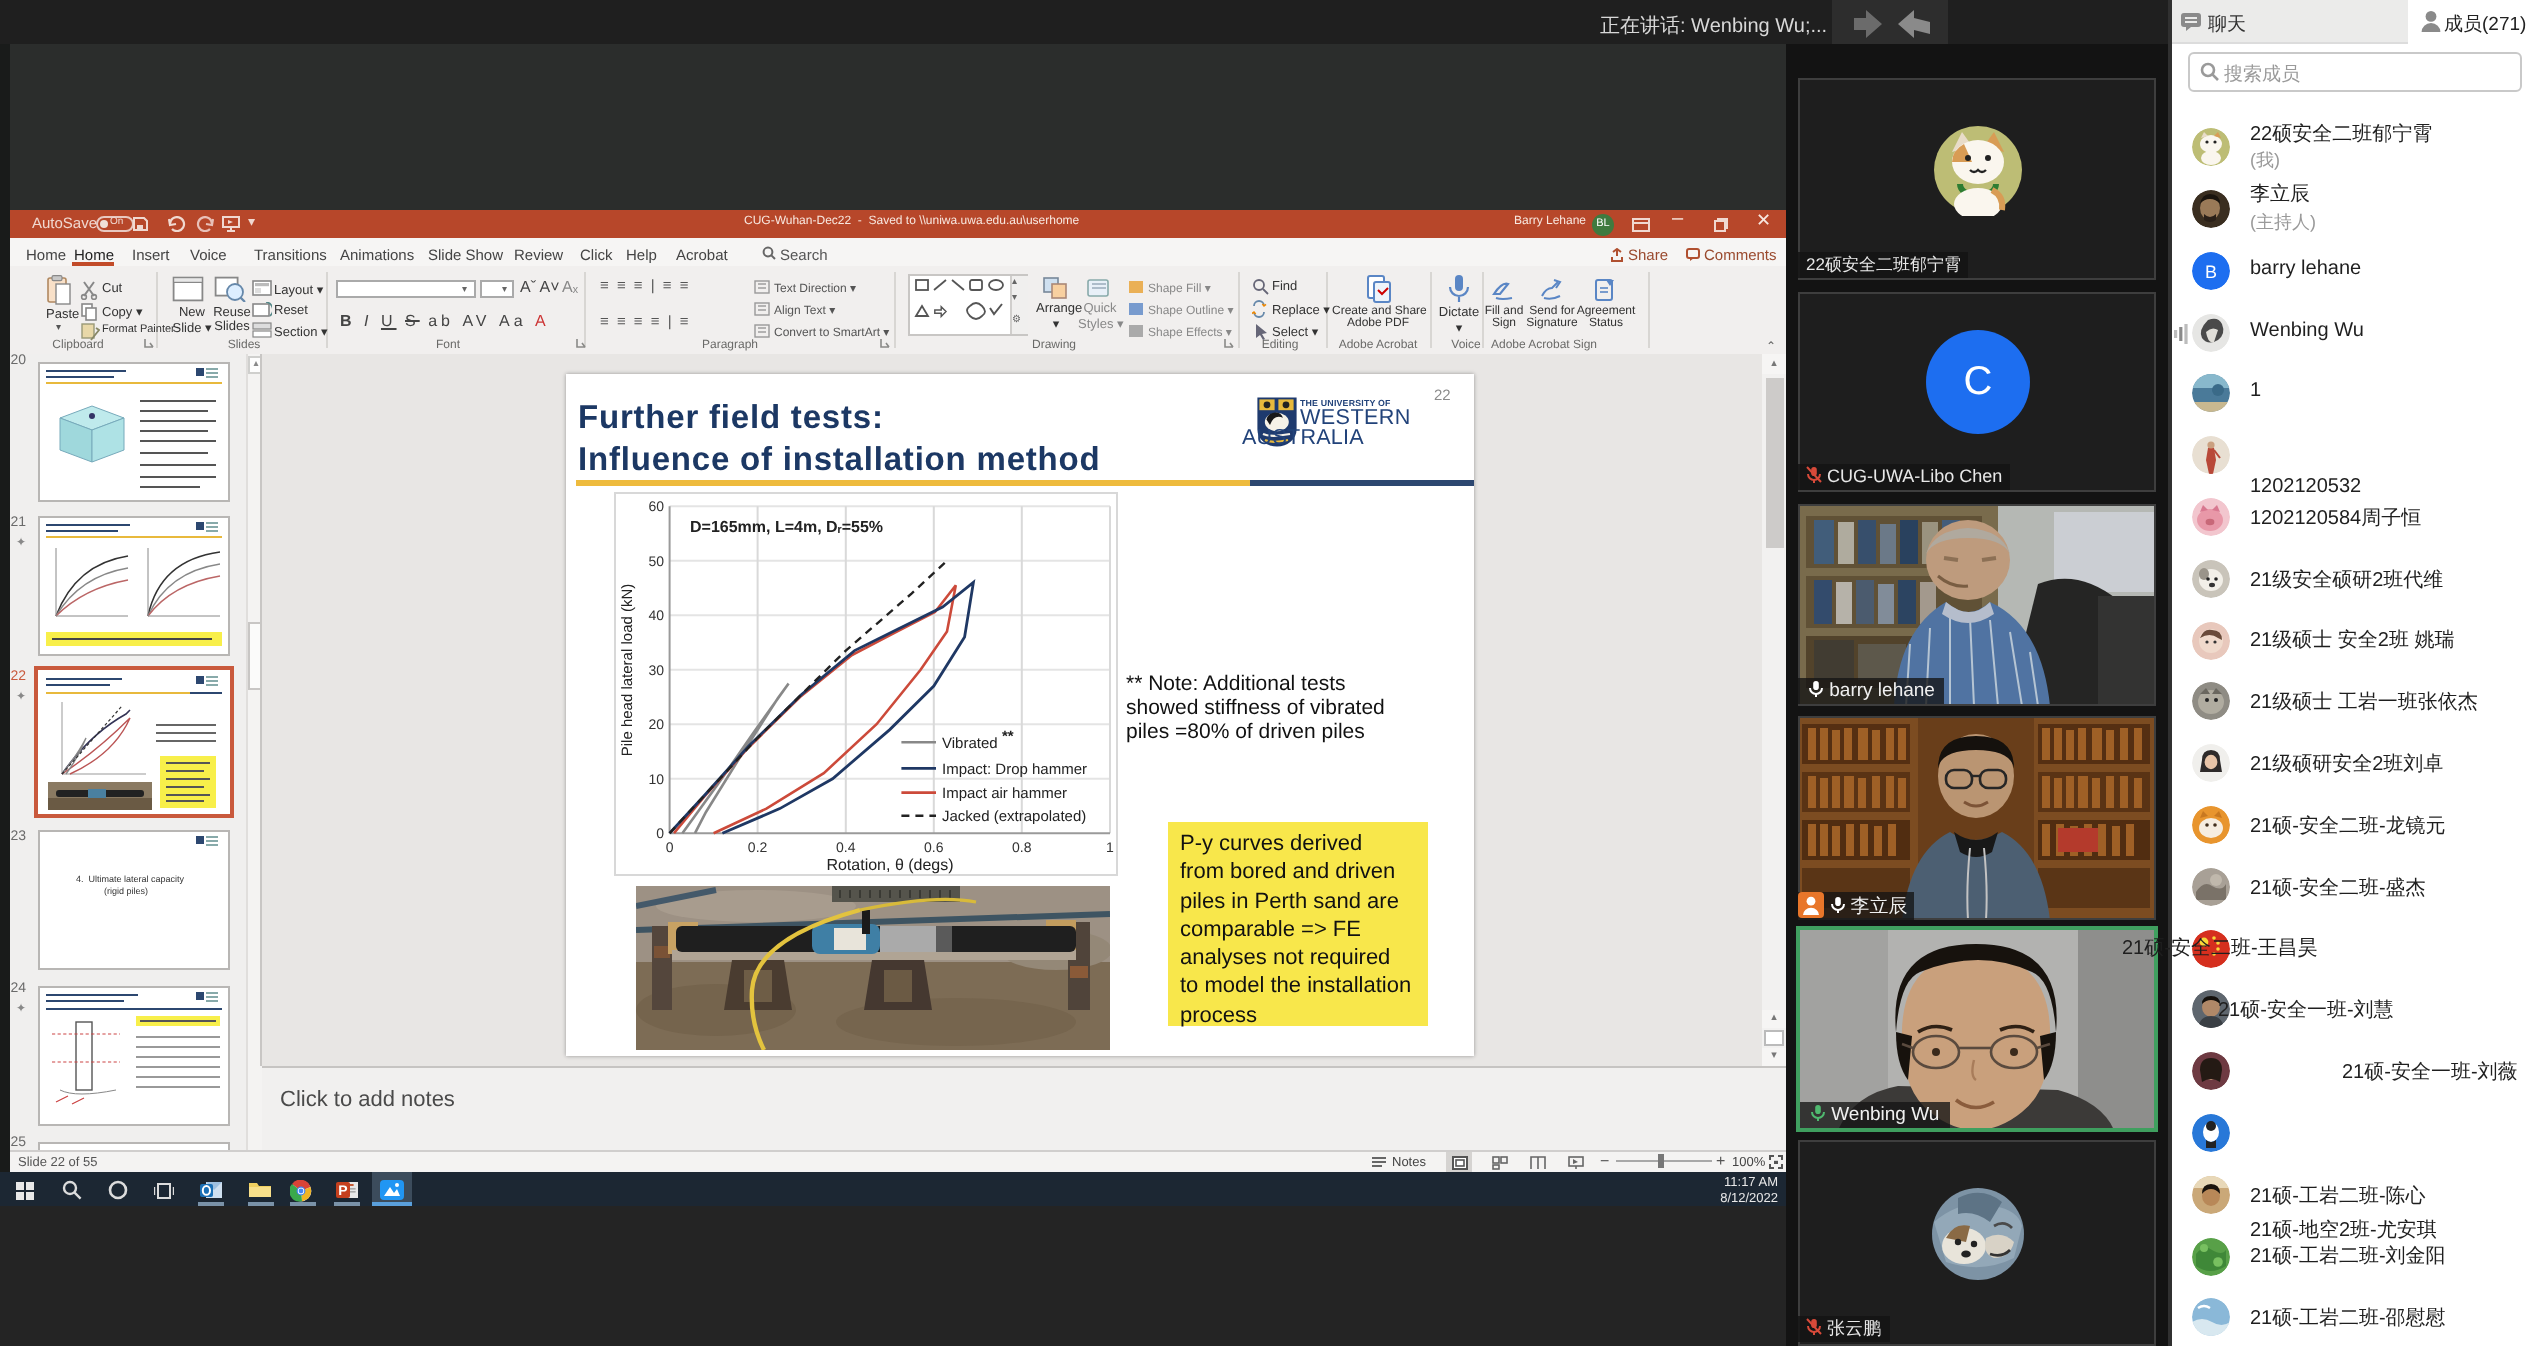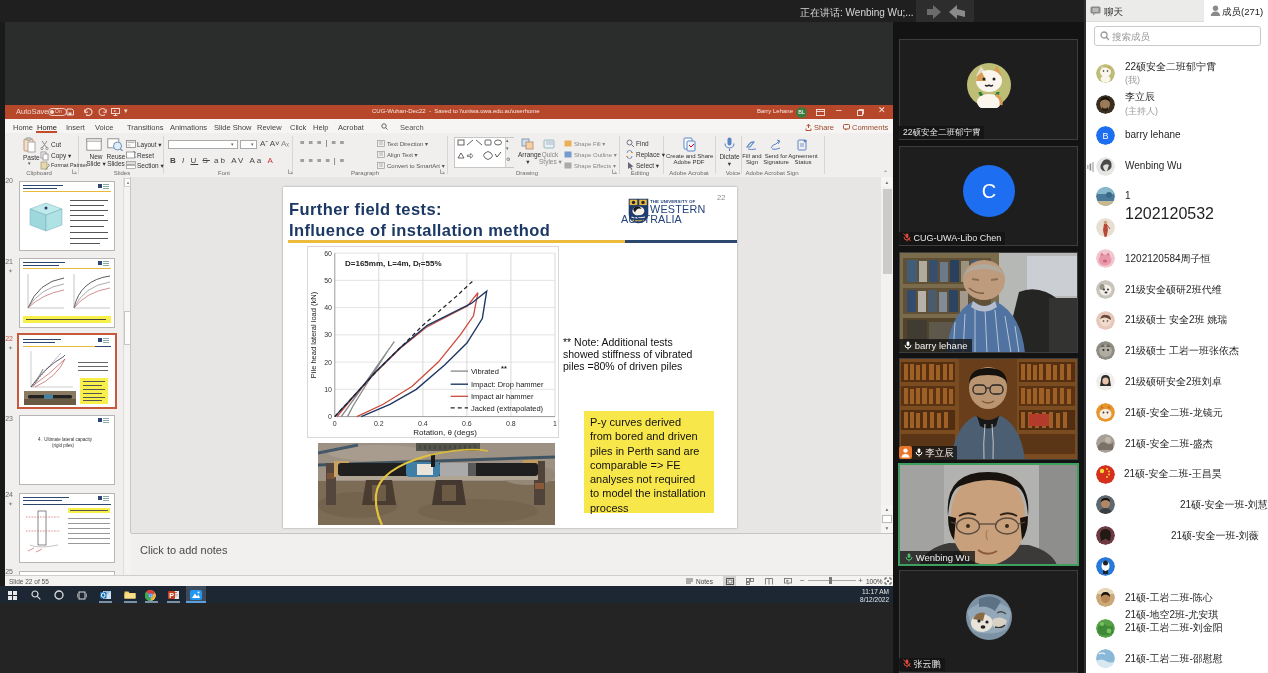--- a/index.html
+++ b/index.html
@@ -74,21 +74,21 @@
   <div class="ab nw" style="left:170px;top:122.5px;">Animations</div>
   <div class="ab nw" style="left:214px;top:122.5px;">Slide Show</div>
   <div class="ab nw" style="left:257px;top:122.5px;">Review</div>
   <div class="ab nw" style="left:290px;top:122.5px;">Click</div>
   <div class="ab nw" style="left:313px;top:122.5px;">Help</div>
   <div class="ab nw" style="left:338px;top:122.5px;">Acrobat</div>
   <svg class="ab" style="left:381px;top:123px;" width="7" height="7" viewBox="0 0 7 7">
         <circle cx="3" cy="3" r="2.2" fill="none" stroke="#666" stroke-width="1"></circle>
         <line x1="4.7" y1="4.7" x2="6.5" y2="6.5" stroke="#666" stroke-width="1"></line>
       </svg>
-  <div class="ab nw" style="left:400px;top:122.5px;color:#555;">Search</div>
+  <div class="ab nw" style="left:390px;top:122.5px;color:#555;">Search</div>
 
   <svg class="ab" style="left:805px;top:124px;" width="7" height="7" viewBox="0 0 7 7">
         <path d="M3.5 0.5 V4 M1.5 2 L3.5 0.5 L5.5 2 M1 4.5 V6.5 H6 V4.5" fill="none" stroke="#b05030" stroke-width="1"></path>
       </svg>
   <div class="ab nw" style="left:814px;top:122.5px;color:#9a4a2e;">Share</div>
   <svg class="ab" style="left:843px;top:124px;" width="7" height="7" viewBox="0 0 7 7">
         <rect x="0.5" y="0.5" width="6" height="4.5" rx="1" fill="none" stroke="#b05030" stroke-width="1"></rect>
         <path d="M2 5 L2 6.5 L4 5" fill="#b05030"></path>
       </svg>
   <div class="ab nw" style="left:852px;top:122.5px;color:#9a4a2e;">Comments</div>
@@ -1013,21 +1013,21 @@
           <g clip-path="url(#avc6)">
             <clipPath id="avc6">
               <circle cx="9.5" cy="9.5" r="9.5"></circle>
             </clipPath>
             <circle cx="9.5" cy="9.5" r="9.5" fill="#e8dfd2"></circle>
             <path d="M8 6 q1.5 -1 3 0 l1 6 l-1.5 7 h-2 l-1.5 -7 Z" fill="#b84838"></path>
             <circle cx="9.5" cy="4.5" r="1.8" fill="#caa080"></circle>
             <path d="M11 7 l3 4" stroke="#b84838" stroke-width="1"></path>
           </g>
         </svg>
-<div class="ab nw" style="left:1125px;top:205px;font-size:16px;color:#1f1f1f;">1202120532</div>
+<div class="ab nw" style="left:1125px;top:238px;font-size:10px;color:#1f1f1f;">1202120532</div>
 <svg class="ab" style="left:1096px;top:249.0px;" width="19" height="19" viewBox="0 0 19 19">
           <g clip-path="url(#avc7)">
             <clipPath id="avc7">
               <circle cx="9.5" cy="9.5" r="9.5"></circle>
             </clipPath>
             <circle cx="9.5" cy="9.5" r="9.5" fill="#f2c6ce"></circle>
             <ellipse cx="9" cy="11" rx="6.5" ry="5.5" fill="#e898a8"></ellipse>
             <path d="M4 7 L5.5 3.5 L8 6 Z" fill="#d87890"></path>
             <path d="M14 7 L12.5 3.5 L10 6 Z" fill="#d87890"></path>
             <ellipse cx="9" cy="12" rx="2.2" ry="1.6" fill="#c86878"></ellipse>
@@ -1116,33 +1116,33 @@
               <circle cx="9.5" cy="9.5" r="9.5"></circle>
             </clipPath>
             <circle cx="9.5" cy="9.5" r="9.5" fill="#d52f1e"></circle>
             <circle cx="6" cy="6" r="2.2" fill="#f8d838"></circle>
             <circle cx="11" cy="4" r="0.9" fill="#f8d838"></circle>
             <circle cx="13" cy="6.5" r="0.9" fill="#f8d838"></circle>
             <circle cx="13" cy="9.5" r="0.9" fill="#f8d838"></circle>
             <circle cx="11" cy="12" r="0.9" fill="#f8d838"></circle>
           </g>
         </svg>
-<div class="ab nw" style="left:1124px;top:467.3px;font-size:10px;color:#1f1f1f;">21硕-安全二班-王昌昊</div>
+<div class="ab nw" style="left:1061px;top:467.3px;font-size:10px;color:#1f1f1f;">21硕-安全二班-王昌昊</div>
 <svg class="ab" style="left:1096px;top:495.4px;" width="19" height="19" viewBox="0 0 19 19">
           <g clip-path="url(#avc15)">
             <clipPath id="avc15">
               <circle cx="9.5" cy="9.5" r="9.5"></circle>
             </clipPath>
             <circle cx="9.5" cy="9.5" r="9.5" fill="#5e666e"></circle>
             <ellipse cx="9.5" cy="8.5" rx="4.5" ry="5" fill="#b08868"></ellipse>
             <path d="M5 7 q0 -4 4.5 -4 q4.5 0 4.5 4 q-2 -2 -4.5 -2 q-2.5 0 -4.5 2" fill="#14100c"></path>
             <path d="M3 19 q1 -6 6.5 -6 q5.5 0 6.5 6 Z" fill="#3a3f44"></path>
           </g>
         </svg>
-<div class="ab nw" style="left:1180px;top:498.1px;font-size:10px;color:#1f1f1f;text-align:center;">21硕-安全一班-刘慧</div>
+<div class="ab nw" style="left:1109px;top:498.1px;font-size:10px;color:#1f1f1f;text-align:center;">21硕-安全一班-刘慧</div>
 <svg class="ab" style="left:1096px;top:526.2px;" width="19" height="19" viewBox="0 0 19 19">
           <g clip-path="url(#avc16)">
             <clipPath id="avc16">
               <circle cx="9.5" cy="9.5" r="9.5"></circle>
             </clipPath>
             <circle cx="9.5" cy="9.5" r="9.5" fill="#6e3a42"></circle>
             <ellipse cx="9.5" cy="9" rx="4.5" ry="5" fill="#c89878"></ellipse>
             <path d="M4 9 q0 -6 5.5 -6 q5.5 0 5.5 6 l-1 6 q-4.5 -3 -9 0 Z" fill="#241a14"></path>
           </g>
         </svg>

